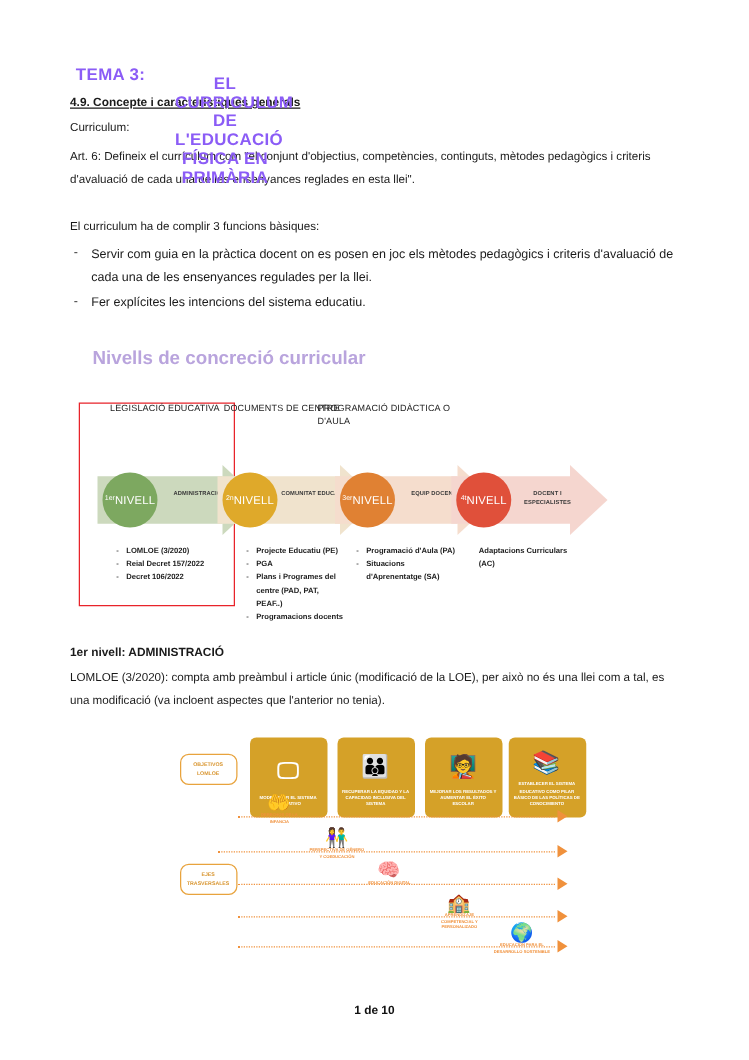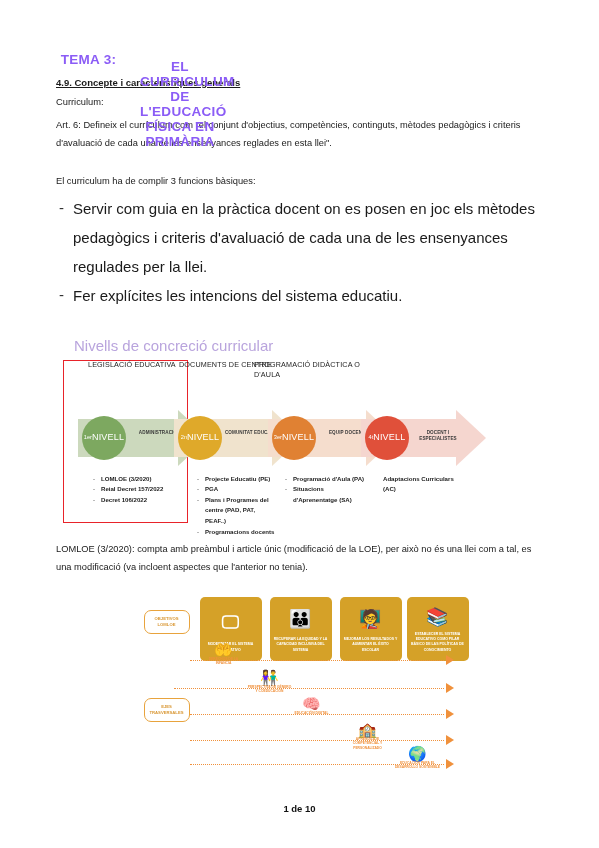--- a/index.html
+++ b/index.html
@@ -35,39 +35,40 @@
   p.body{
     font-size:9.3px;
     line-height:1.95;
     margin:7px 0 0 0;
   }
   p.body.tight{ margin-top:5px; }
   .spacer-lg{ height:13px; }
 
   ul.dashlist{ list-style:none;margin:3px 0 0 0;padding:0; }
   ul.dashlist li{
-    font-size:15px;line-height:1.95;
+    font-size:10px;line-height:1.95;
     padding-left:17px;position:relative;
   }
   ul.dashlist li::before{
     content:"\2010";
     position:absolute;left:3px;top:-1px;
     color:#333;
   }
 
   .h-bold{ font-size:9.5px;font-weight:bold;margin-top:20px; }
 
   
   .diagram-title{
     color:#b9a4dd;font-size:15px;
     margin:26px 0 0 18px;
+    font-weight:bold;
   }
   .diagram{
     position:relative;
-    margin-top:6px;
+    margin-top:27px;
     height:175px;
   }
   .redbox{
     position:absolute;
     left:7px;top:0;width:125px;height:163px;
     border:1.6px solid #e8232a;
     box-sizing:border-box;
   }
   .col{
     position:absolute;top:0;
@@ -316,20 +317,21 @@
       <ul class="mini l3">
         <li>Programació d'Aula (PA)</li>
         <li>Situacions d'Aprenentatge (SA)</li>
       </ul>
       <ul class="mini nodash l4">
         <li>Adaptacions Curriculars (AC)</li>
       </ul>
     </div>
   </div>
 
+  <div class="h-bold">1er nivell: ADMINISTRACIÓ</div>
   <p class="body tight">LOMLOE (3/2020): compta amb preàmbul i article únic (modificació de la LOE), per això no és una llei com a tal, es una modificació (va incloent aspectes que l'anterior no tenia).</p>
 
   <div class="info">
     <div class="pill pill-obj">OBJETIVOS LOMLOE</div>
     <div class="pill pill-ejes">EJES TRASVERSALES</div>
 
     <div class="card c1">
       <div class="ic">🖵</div>
       <div class="cap">MODERNIZAR EL SISTEMA EDUCATIVO</div>
     </div>

